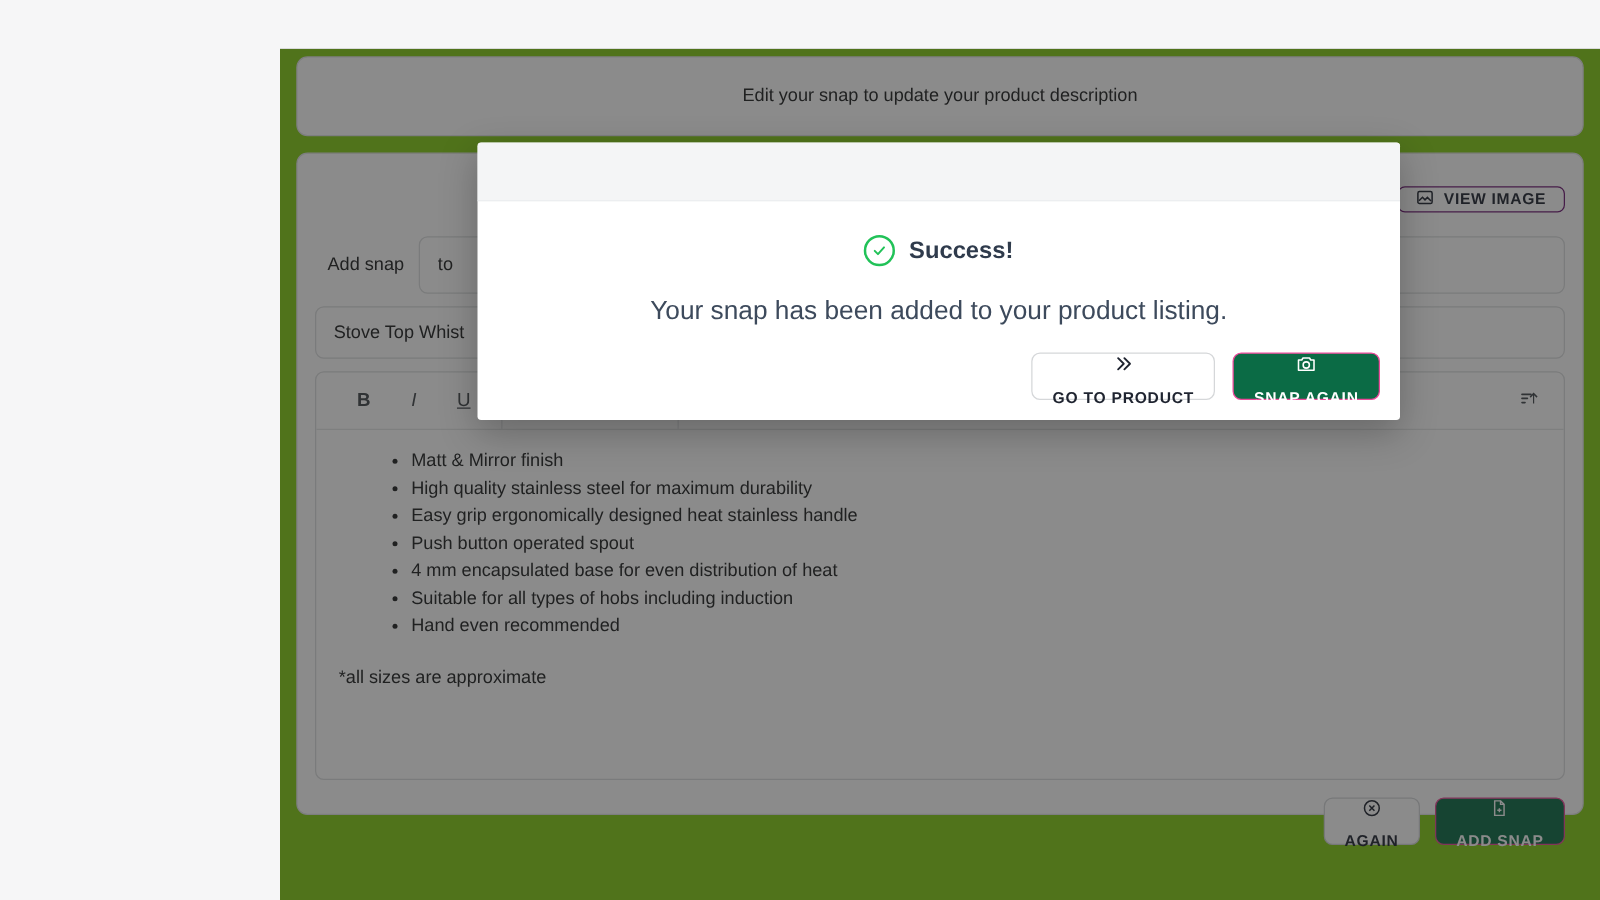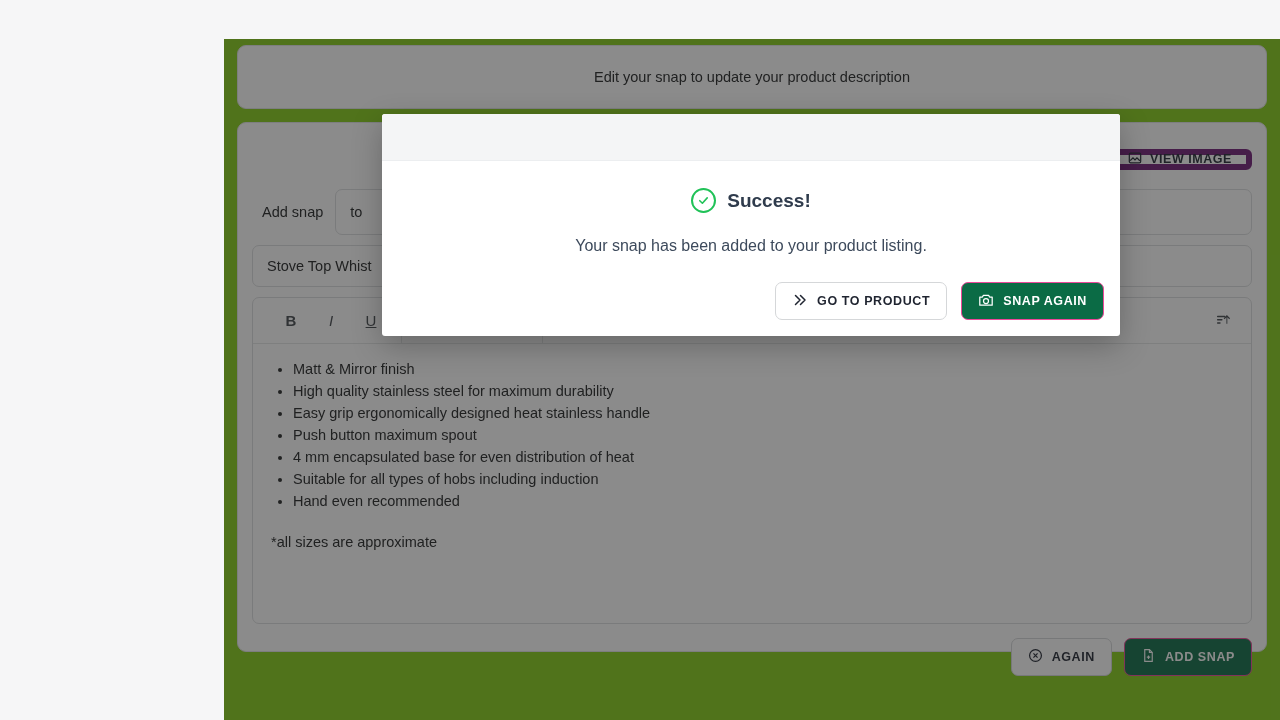--- a/index.html
+++ b/index.html
@@ -121,21 +121,21 @@
   }
   .banner-text { font-size: 14.5px; color: #202223; }
   .form-card {
     position: absolute; left: 13px; top: 83px;
     width: 1030px; height: 530px;
     padding: 14px;
   }
   .row-top { display: flex; align-items: center; height: 44px; }
   .view-image-btn {
     margin-left: auto; height: 21px;
-    border: 6px solid #701a75; border-radius: 6px;
+    border: 1px solid #701a75; border-radius: 6px;
     background: #fff; display: flex; align-items: center;
     padding: 0 14px; gap: 8px;
     font-size: 12.5px; font-weight: 700; letter-spacing: .55px;
     color: #1f2430;
   }
   .field-row {
     display: flex; align-items: center; gap: 12px;
     margin-top: 8px;
   }
   .lbl { font-size: 14.5px; color: #202223; padding-left: 10px; }
@@ -164,30 +164,30 @@
   .tb-sep { width: 1px; height: 46px; background: #e3e5e7; }
   .tb-btn {
     width: 30px; height: 30px; margin: 0 5px;
     display: flex; align-items: center; justify-content: center;
     border-radius: 5px; color: #42474c; font-size: 15px;
   }
   .tb-btn.active { background: #dce6f7; color: #2a5fa8; }
   .tb-spacer { flex: 1; }
   .editor-body { padding: 14px 18px; }
   .editor-body ul { list-style: disc; padding-left: 22px; }
-  .editor-body li { font-size: 14.5px; color: #202223; line-height: 22px; }
+  .editor-body li { font-size: 14.5px; color: #202223; line-height: 22px; margin-left: 36px; }
   .editor-note { font-size: 14.5px; color: #202223; margin-top: 22px; }
   .footer-actions {
     display: flex; justify-content: flex-end; align-items: center;
     gap: 12px; margin-top: 14px;
   }
   .btn {
     height: 38px; display: inline-flex; align-items: center;
     gap: 9px; padding: 0 16px; border-radius: 7px;
-    font-size: 12.5px; font-weight: 700; letter-spacing: .6px;
+    font-size: 12.5px; font-weight: 700; letter-spacing: .6px; flex-direction: column;
   }
   .btn-secondary { background: #fff; border: 1px solid #d5d7d9; color: #1f2430; }
   .btn-primary { background: #0b6b45; border: 1px solid #ec4899; color: #ffffff; }
 
   
   .overlay {
     position: absolute; left: 0; top: 0;
     width: 1280px; height: 720px;
     background: rgba(33,33,33,.52);
     z-index: 10;
@@ -220,21 +220,21 @@
     gap: 11px; margin-top: 27px;
   }
   .check-circle {
     width: 25px; height: 25px; border-radius: 50%;
     border: 2px solid #21c258;
     display: flex; align-items: center; justify-content: center;
   }
   .modal-title { font-size: 19px; font-weight: 700; color: #2f3b4c; }
   .modal-msg {
     text-align: center; margin-top: 24px;
-    font-size: 16px; color: #3d4a5c;
+    font-size: 21px; color: #3d4a5c;
   }
   .modal-actions {
     position: absolute; right: 16px; bottom: 16px;
     display: flex; align-items: center; gap: 14px;
   }
   .modal-actions .btn { height: 38px; }
 </style>
 </head>
 <body>
 
@@ -329,21 +329,21 @@
                 <path d="M12.6 12.6V5.6l-2 2-.9-.9 3.4-3.4 3.4 3.4-.9.9-2-2v7z" transform="translate(-1.5,0)"></path>
               </svg>
             </span>
           </div>
         </div>
         <div class="editor-body">
           <ul>
             <li>Matt &amp; Mirror finish</li>
             <li>High quality stainless steel for maximum durability</li>
             <li>Easy grip ergonomically designed heat stainless handle</li>
-            <li>Push button maximum spout</li>
+            <li>Push button operated spout</li>
             <li>4 mm encapsulated base for even distribution of heat</li>
             <li>Suitable for all types of hobs including induction</li>
             <li>Hand even recommended</li>
           </ul>
           <div class="editor-note">*all sizes are approximate</div>
         </div>
       </div>
 
       <div class="footer-actions">
         <div class="btn btn-secondary">

